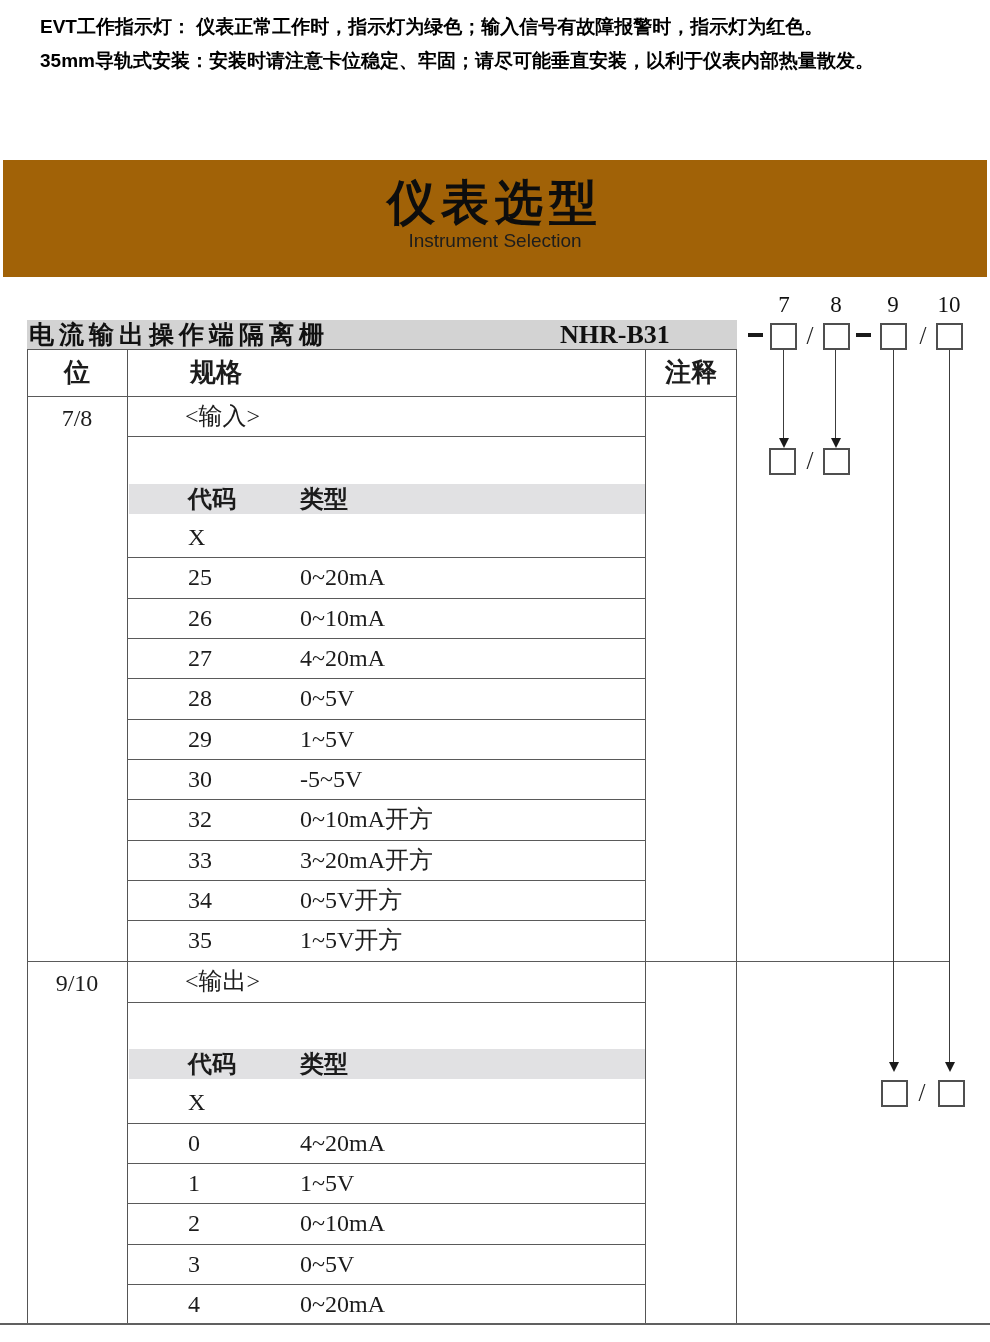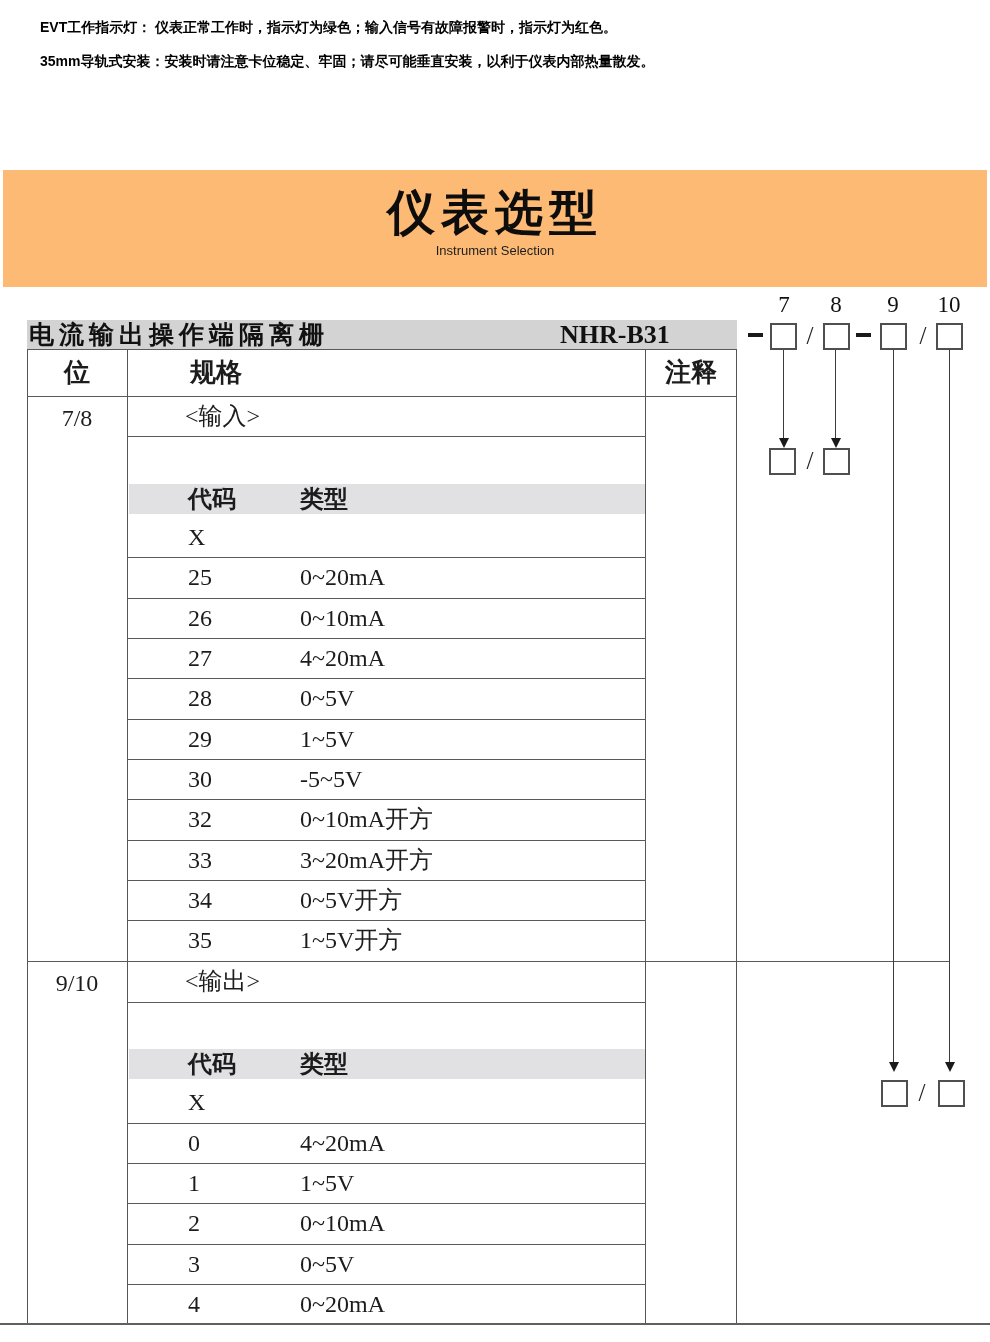--- a/index.html
+++ b/index.html
@@ -1,25 +1,25 @@
 <!DOCTYPE html>
 <html><head>
 <meta charset="utf-8">
 <style>
   html,body{margin:0;padding:0;background:#ffffff;}
   .page{position:relative;width:990px;height:1342px;background:#fff;overflow:hidden;
         font-family:"Liberation Serif","DejaVu Serif",serif;color:#1c1c1c;}
   .note{position:absolute;left:40px;white-space:nowrap;
         font-family:"Liberation Sans","DejaVu Sans",sans-serif;
-        font-weight:bold;font-size:14px;line-height:28px;color:#000;}
-  .banner{position:absolute;left:3px;top:170px;width:984px;height:117px;background:#fdba74;
+        font-weight:bold;font-size:19px;line-height:28px;color:#000;}
+  .banner{position:absolute;left:3px;top:160px;width:984px;height:117px;background:#a16207;
           text-align:center;font-family:"Liberation Sans","DejaVu Sans",sans-serif;}
   .banner-title{padding-top:16px;font-size:48px;line-height:54px;font-weight:bold;
                 letter-spacing:6px;color:#0d0d0d;}
-  .banner-sub{font-size:13px;line-height:22px;color:#1d1d1d;}
+  .banner-sub{font-size:19px;line-height:22px;color:#1d1d1d;}
   .title-band{position:absolute;left:27px;top:320px;width:710px;height:29px;background:#d3d3d3;}
   .product{position:absolute;left:2px;top:0;font-size:25px;font-weight:bold;letter-spacing:5px;
            line-height:30px;white-space:nowrap;color:#111;}
   .model{position:absolute;left:533px;top:0;font-size:26px;font-weight:600;line-height:30px;color:#111;}
   .vl{position:absolute;width:1px;background:#555;}
   .hl{position:absolute;height:1px;background:#5a5a5a;}
   .hdr{position:absolute;top:349px;height:47px;line-height:47px;font-size:26px;font-weight:bold;
        white-space:nowrap;}
   .poslabel{position:absolute;left:27px;width:100px;text-align:center;font-size:24px;
             line-height:40px;white-space:nowrap;}

